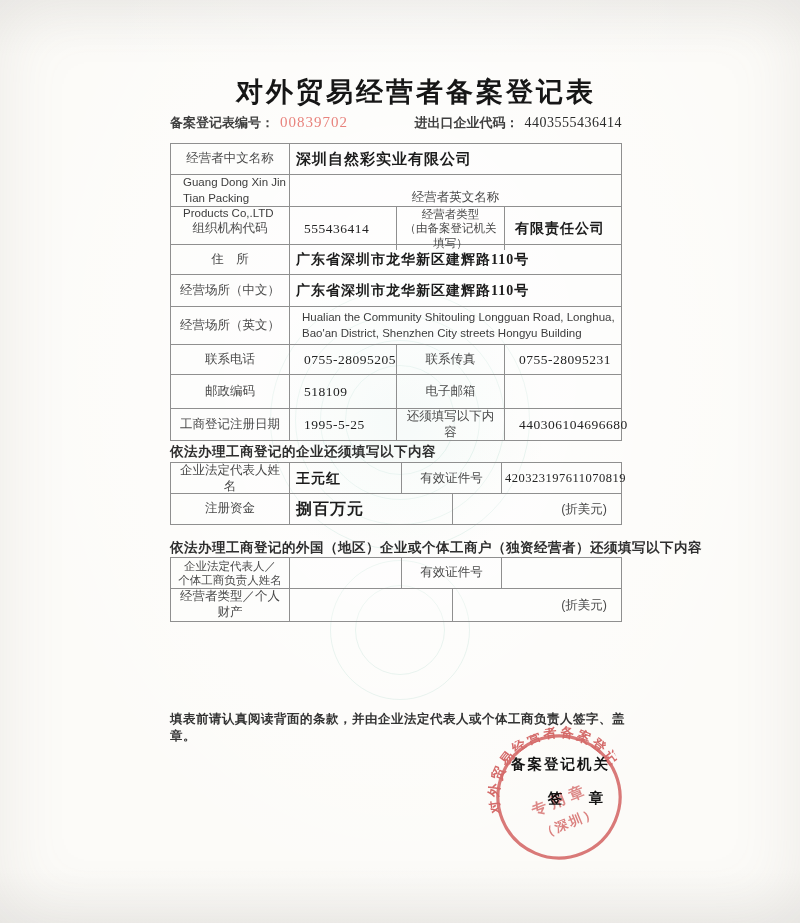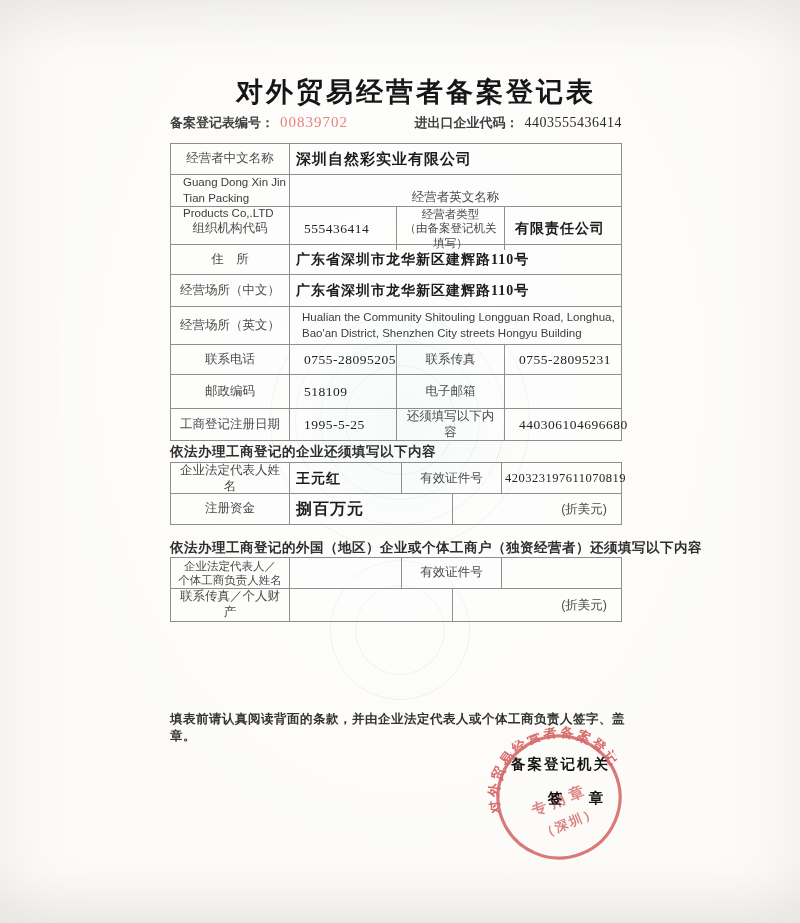--- a/index.html
+++ b/index.html
@@ -178,21 +178,21 @@
         <span class="two">
           <span>企业法定代表人／</span>
           <span>个体工商负责人姓名</span>
         </span>
       </div>
       <div class="tc numval"></div>
       <div class="tc lab">有效证件号</div>
       <div class="tc numval"></div>
     </div>
     <div class="trow" style="grid-template-columns:118px 163px 1fr;height:33px;">
-      <div class="tc lab">联系传真／个人财产</div>
+      <div class="tc lab">经营者类型／个人财产</div>
       <div class="tc numval"></div>
       <div class="tc usd">(折美元)</div>
     </div>
   </div>
 
 
   <div class="footnote">填表前请认真阅读背面的条款，并由企业法定代表人或个体工商负责人签字、盖章。</div>
 
   <div class="authority">备案登记机关</div>
   <div class="signline">签　章</div>

